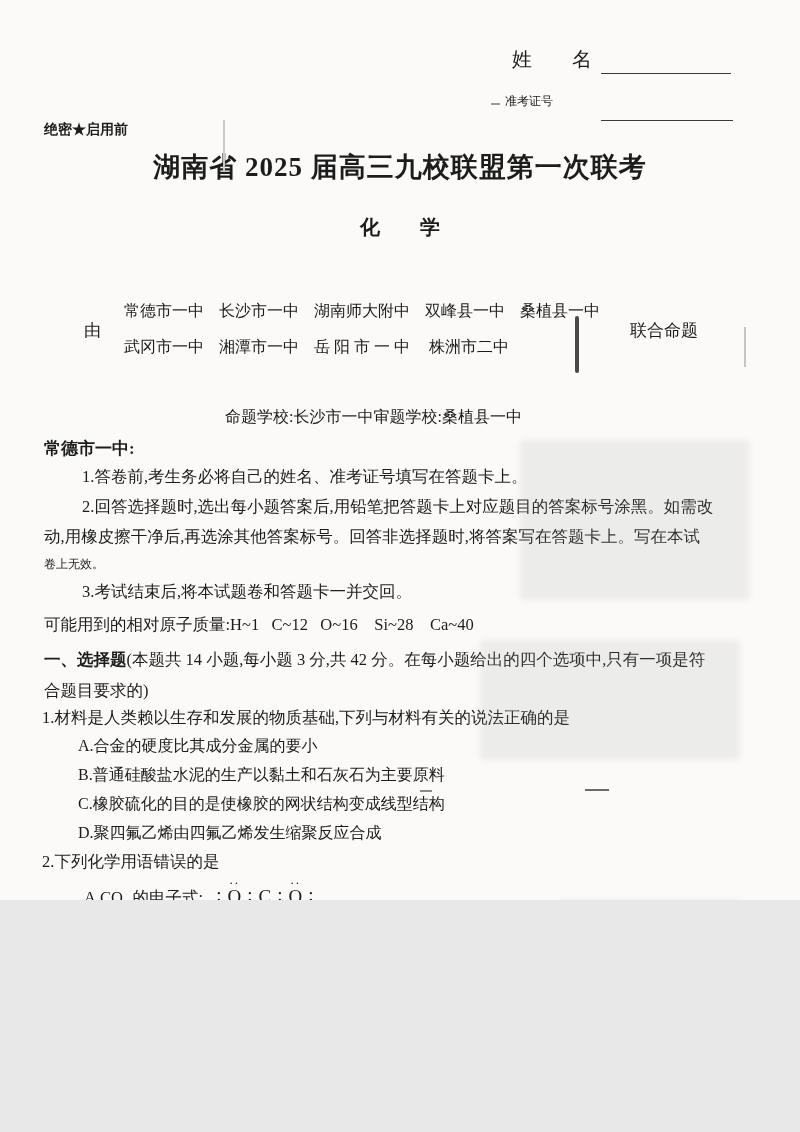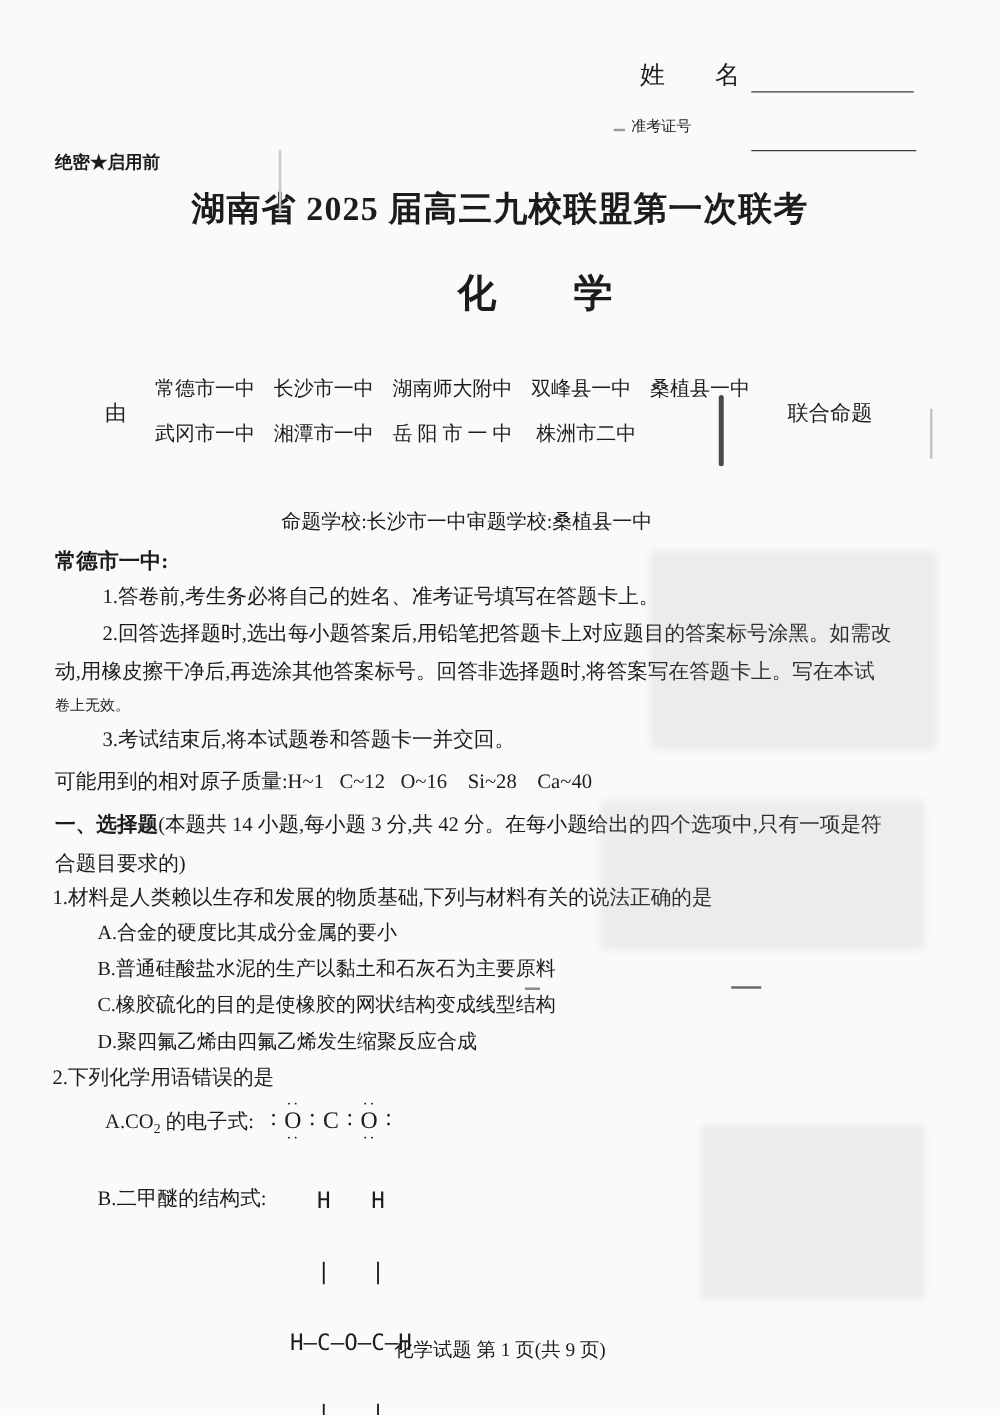--- a/index.html
+++ b/index.html
@@ -1,17 +1,17 @@
 <!DOCTYPE html>
 <html><head>
 <meta charset="utf-8">
 <style>
   html,body{margin:0;padding:0;background:#e8e8e8;}
   .page{
-    position:relative;width:800px;height:1132px;margin:0 auto;
+    position:relative;width:800px;height:900px;margin:0 auto;
     background:#fbfaf8;
     font-family:"Liberation Serif","DejaVu Serif",serif;
     color:#1c1c1c;overflow:hidden;
   }
   .abs{position:absolute;white-space:pre;}
   .b{font-weight:bold;}
   .center{left:50%;transform:translateX(-50%);}
   .uline{position:absolute;height:0;border-bottom:1.5px solid #3a3a3a;}
   .row{display:flex;}
   .artifact{position:absolute;pointer-events:none;}
@@ -41,21 +41,21 @@
 
   <div class="abs" style="left:512px;top:46px;font-size:20px;">姓　　名</div>
   <div class="uline" style="left:601px;top:73px;width:130px;"></div>
   <div class="abs" style="left:505px;top:93px;font-size:12px;">准考证号</div>
   <div class="uline" style="left:601px;top:120px;width:132px;"></div>
 
   <div class="abs b" style="left:44px;top:121px;font-size:14px;">绝密★启用前</div>
 
   <div class="abs b center" style="top:149px;font-size:27px;letter-spacing:1px;">湖南省 2025 届高三九校联盟第一次联考</div>
 
-  <div class="abs b center" style="top:214px;font-size:31px;margin-left:28px;">化　　学</div>
+  <div class="abs b center" style="top:214px;font-size:20px;">化　　学</div>
 
   <div class="abs" style="left:84px;top:319px;font-size:17px;">由</div>
   <div class="abs row" style="left:124px;top:337px;font-size:16px;gap:15px;">
     <span>武冈市一中</span>
     <span>湘潭市一中</span>
     <span class="spread">岳阳市一中</span>
     <span>株洲市二中</span>
   </div>
   <div class="abs row" style="left:124px;top:301px;font-size:16px;gap:15px;">
     <span>常德市一中</span>

